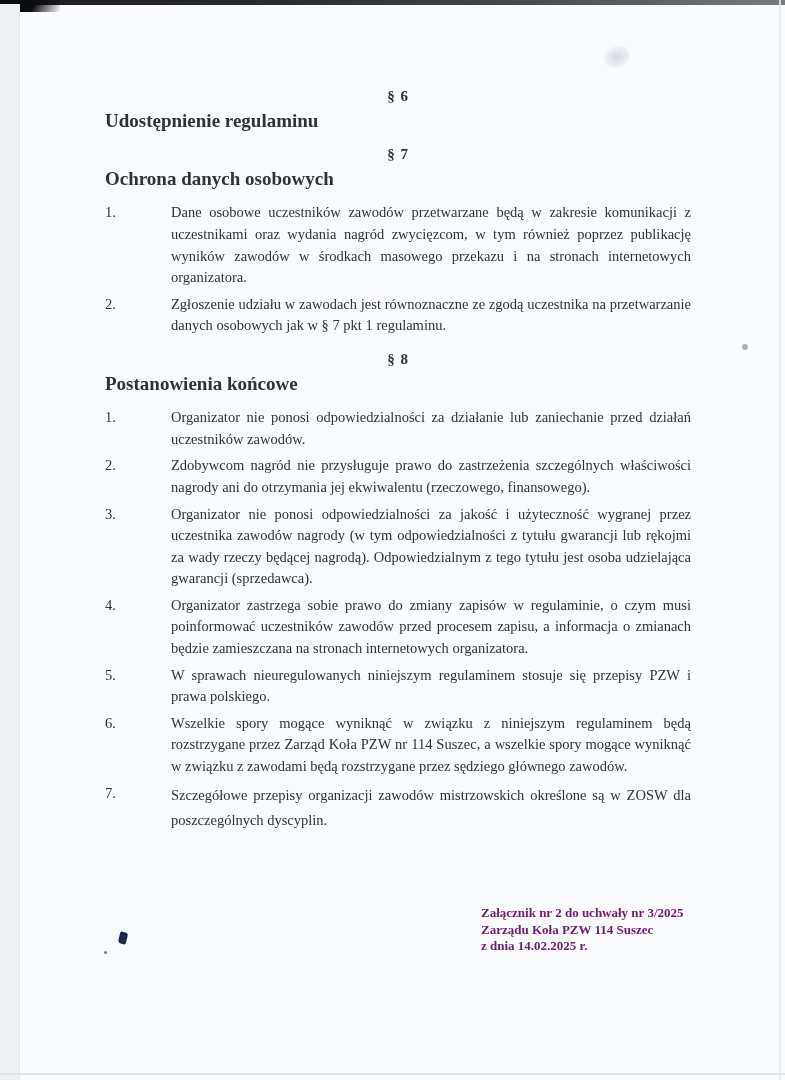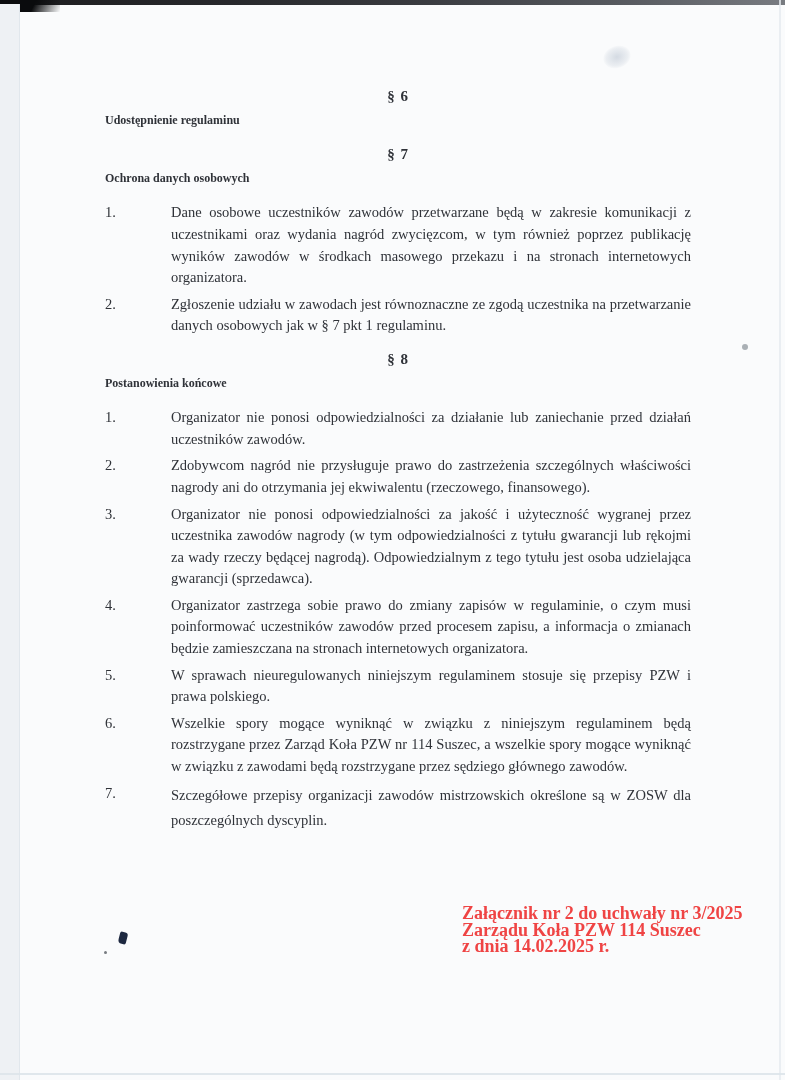--- a/index.html
+++ b/index.html
@@ -65,21 +65,21 @@
   .section { margin: 0 0 12px 0; }
   .section-mark {
     text-align: center;
     font-weight: bold;
     font-size: 15px;
     letter-spacing: 1px;
     margin: 0 0 2px 0;
   }
   .section-heading {
     font-weight: bold;
-    font-size: 12px;
+    font-size: 19px;
     margin: 0 0 13px 0;
   }
   .para {
     text-align: justify;
     margin: 0 0 10px 0;
   }
   .olist { margin: 0; padding: 0; list-style: none; }
   .li {
     display: flex;
     margin: 0 0 5px 0;
@@ -91,25 +91,25 @@
   .li-text {
     flex: 1;
     text-align: justify;
     margin-left: 40px;
   }
   .li-last .li-text { line-height: 25px; }
   .sec8 { margin-top: 3px; }
   
   .footer {
     position: absolute;
-    left: 462px; top: 905px;
+    left: 481px; top: 905px;
     font-weight: bold;
-    font-size: 18px;
+    font-size: 13px;
     line-height: 16.6px;
-    color: #ef4444;
+    color: #701a75;
   }
 </style>
 </head>
 <body>
 
 <div class="edge-top"></div>
 <div class="edge-corner"></div>
 <div class="edge-left"></div>
 <div class="edge-right"></div>
 <div class="edge-bottom"></div>

